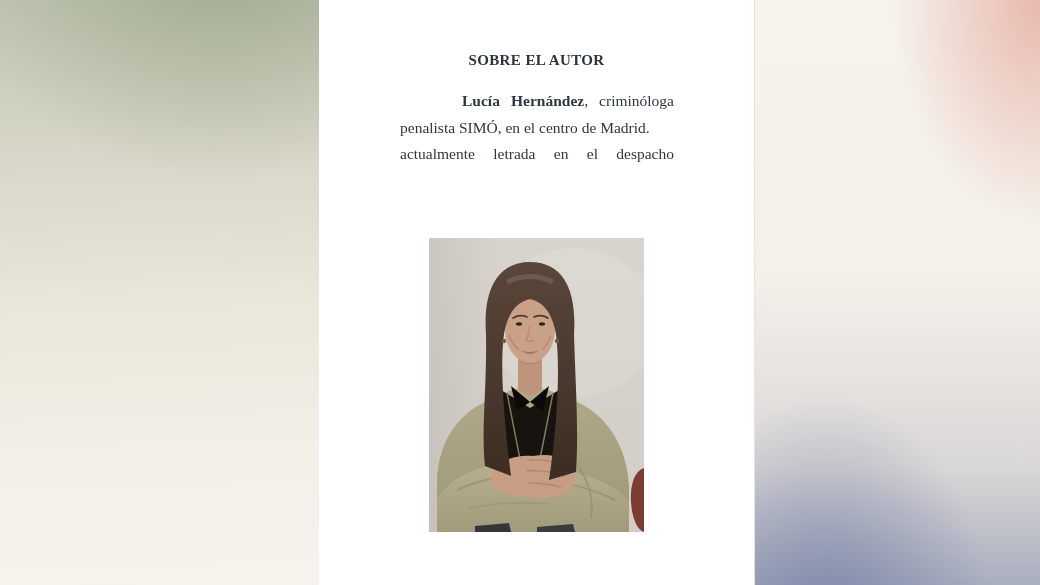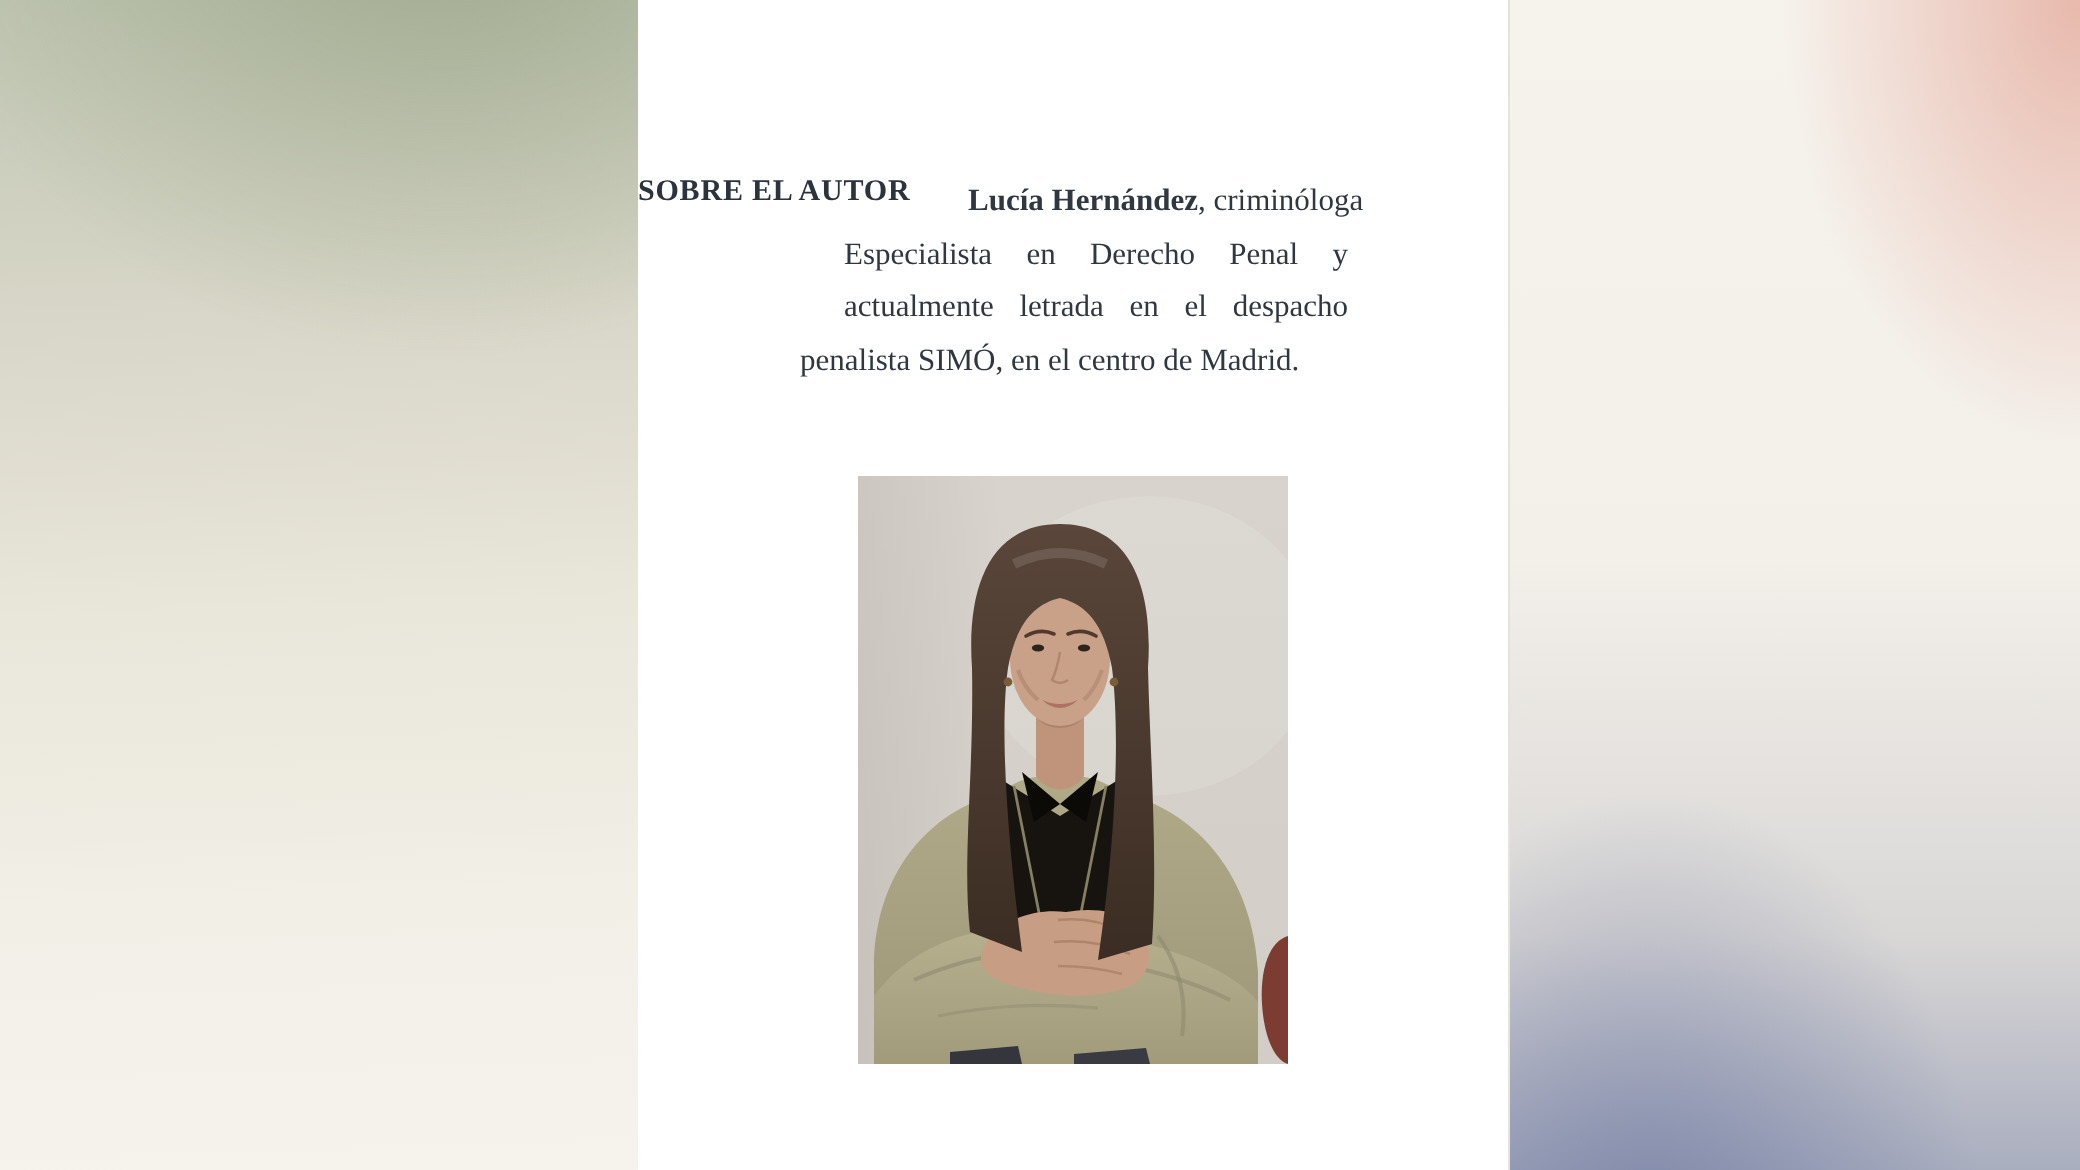--- a/index.html
+++ b/index.html
@@ -42,46 +42,44 @@
     left: 319px; top: 0;
     width: 435px; height: 585px;
     background: #ffffff;
     border-right: 1px solid #e6e3dc;
     color: #2e3640;
   }
   .page-title {
     position: absolute;
     left: 0; right: 0;
     top: 52px;
-    text-align: left;
+    text-align: center;
     font-weight: bold;
     font-size: 15px;
     letter-spacing: 0.4px;
     color: #2b333d;
-    margin-top: 36px;
   }
   .para {
     position: absolute;
     left: 81px;
     top: 88px;
     width: 274px;
     font-size: 15.5px;
     color: #2f3740;
   }
   .line {
     display: block;
     height: 26.5px;
     line-height: 26.5px;
     white-space: nowrap;
     overflow: visible;
   }
   .just {
     text-align: justify;
     text-align-last: justify;
-    margin-left: 22px;
   }
   .indent {
     display: inline-block;
     width: 62px;
     height: 1px;
   }
   .bold { font-weight: bold; }
   
   .photo {
     position: absolute;
@@ -100,23 +98,22 @@
 
   <div class="bg-left"></div>
   <div class="bg-right"></div>
 
   <div class="page">
 
     <div class="page-title">SOBRE EL AUTOR</div>
 
     <div class="para">
       <div class="line just"><span class="indent"></span><span class="bold">Lucía Hernández</span><span>, criminóloga</span></div>
-      <div class="line just">Especialista en Derecho Penal y</div>
+      <div class="line">penalista SIMÓ, en el centro de Madrid.</div>
       <div class="line just">actualmente letrada en el despacho</div>
-      <div class="line">penalista SIMÓ, en el centro de Madrid.</div>
     </div>
 
     <div class="photo">
       <svg width="215" height="294" viewBox="0 0 215 294" xmlns="http://www.w3.org/2000/svg">
         <defs>
           <linearGradient id="wallg" x1="0" y1="0" x2="0" y2="1">
             <stop offset="0" stop-color="#d8d4cd"></stop>
             <stop offset="1" stop-color="#d2cec7"></stop>
           </linearGradient>
           <linearGradient id="wallshade" x1="0" y1="0" x2="1" y2="0">

